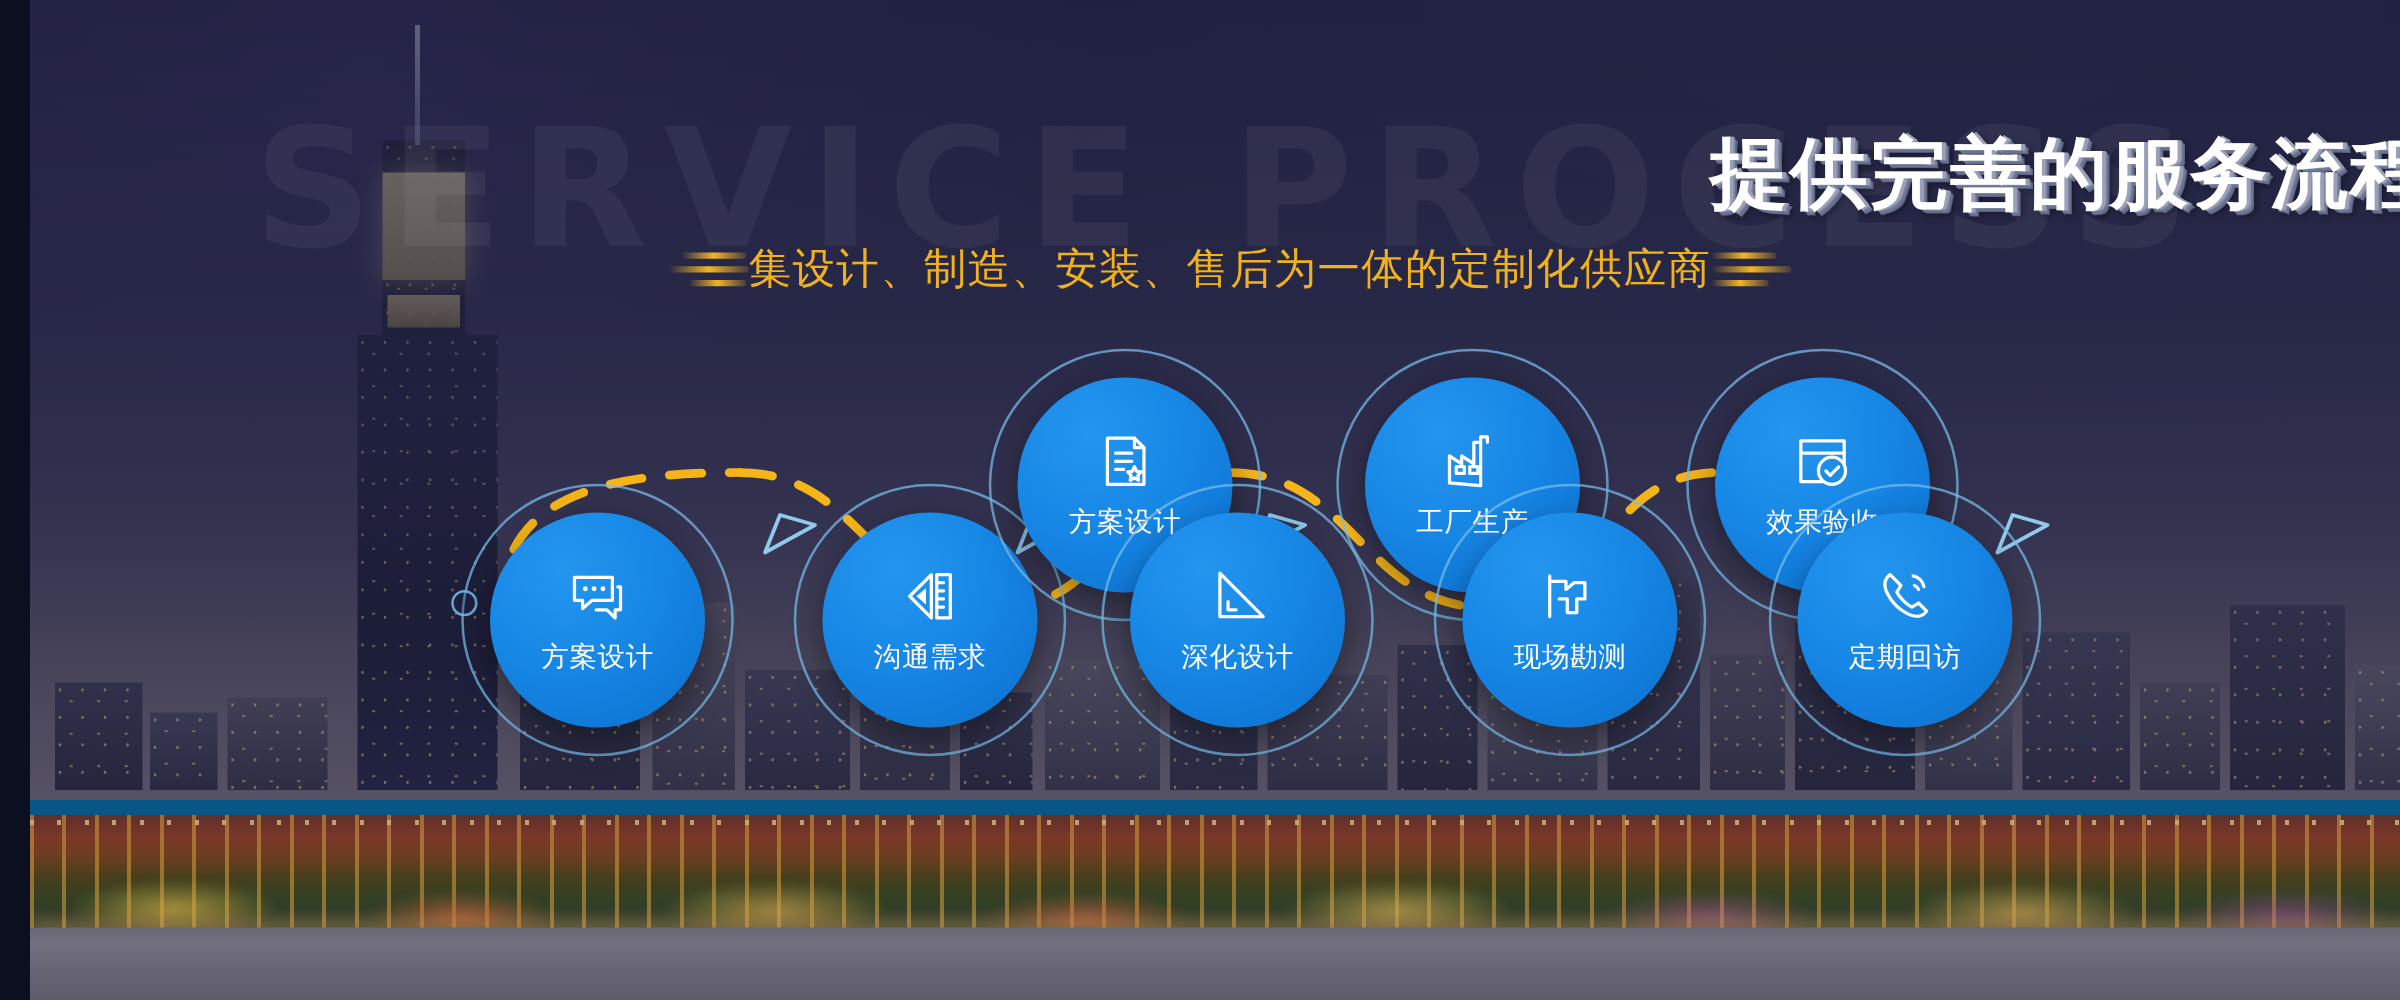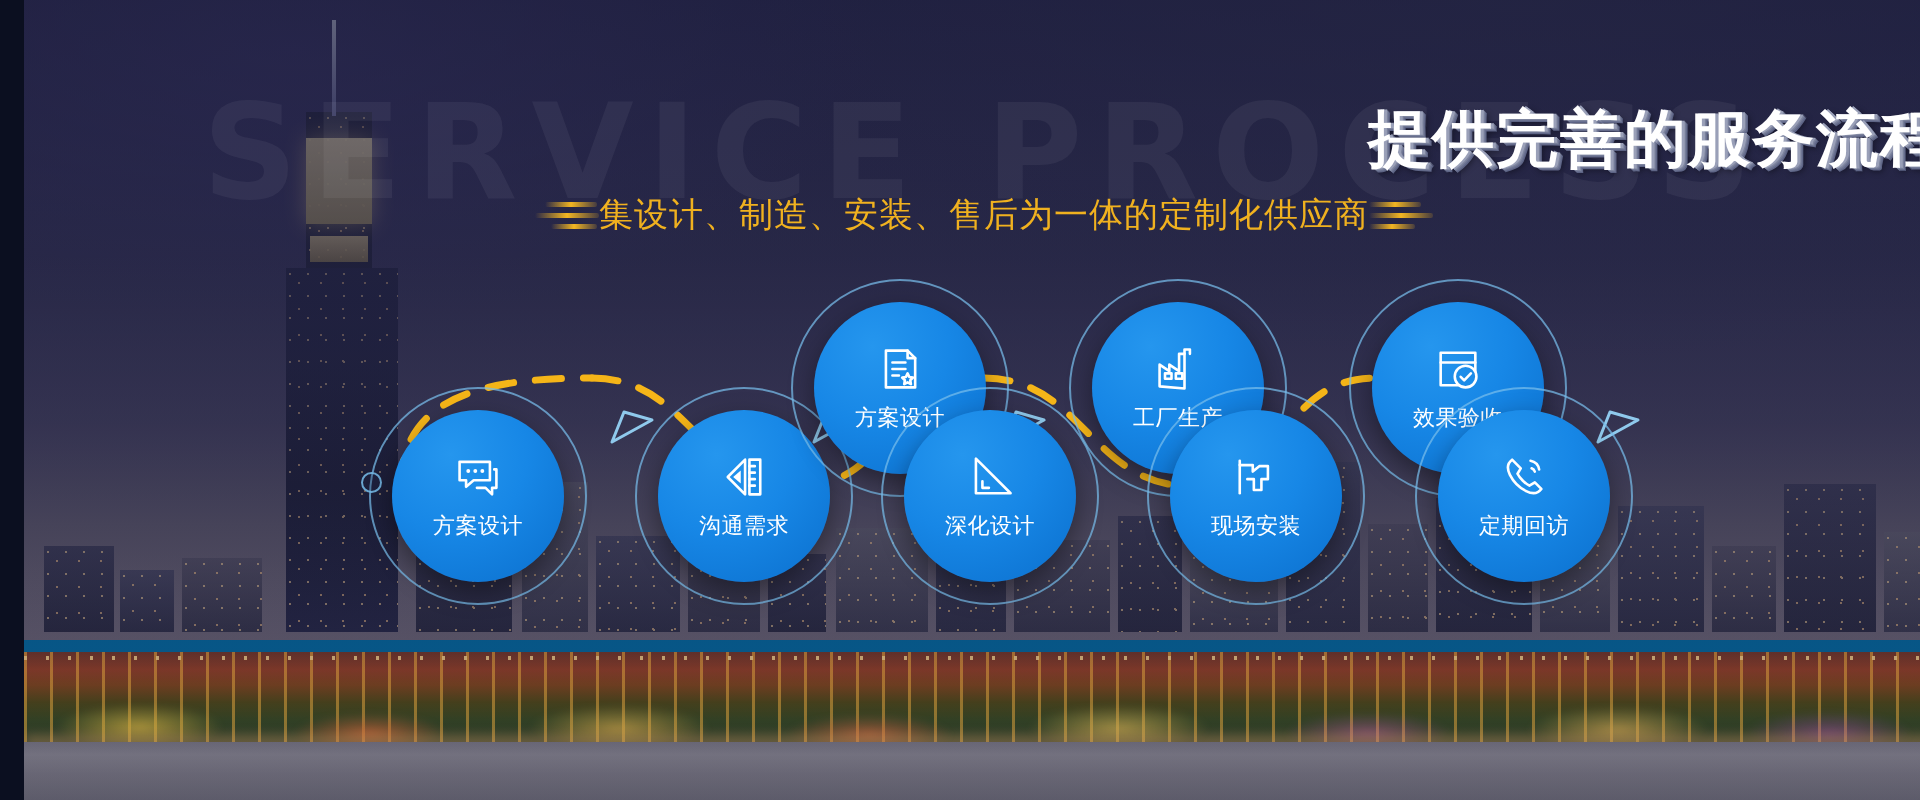--- a/index.html
+++ b/index.html
@@ -360,21 +360,21 @@
       <div class="ring"></div>
       <div class="disc">
         <span class="ic">
           <svg viewBox="0 0 48 48">
               <g fill="none" stroke="#fff" stroke-width="2.4" stroke-linejoin="round" stroke-linecap="round">
             <path d="M9 9v30"></path>
                 <path d="M9 13h12v6l6-5h8v12h-6v10h-7V26H16"></path>
           </g>
             </svg>
         </span>
-        <span class="lbl">现场安装</span>
+        <span class="lbl">现场勘测</span>
       </div>
     </div>
 
     <div class="node" style="left:1348px;top:2px;">
       <div class="ring"></div>
       <div class="disc">
         <span class="ic">
           <svg viewBox="0 0 48 48">
               <g fill="none" stroke="#fff" stroke-width="2.4" stroke-linejoin="round" stroke-linecap="round">
             <path d="M8 9h32v9H8z"></path>

